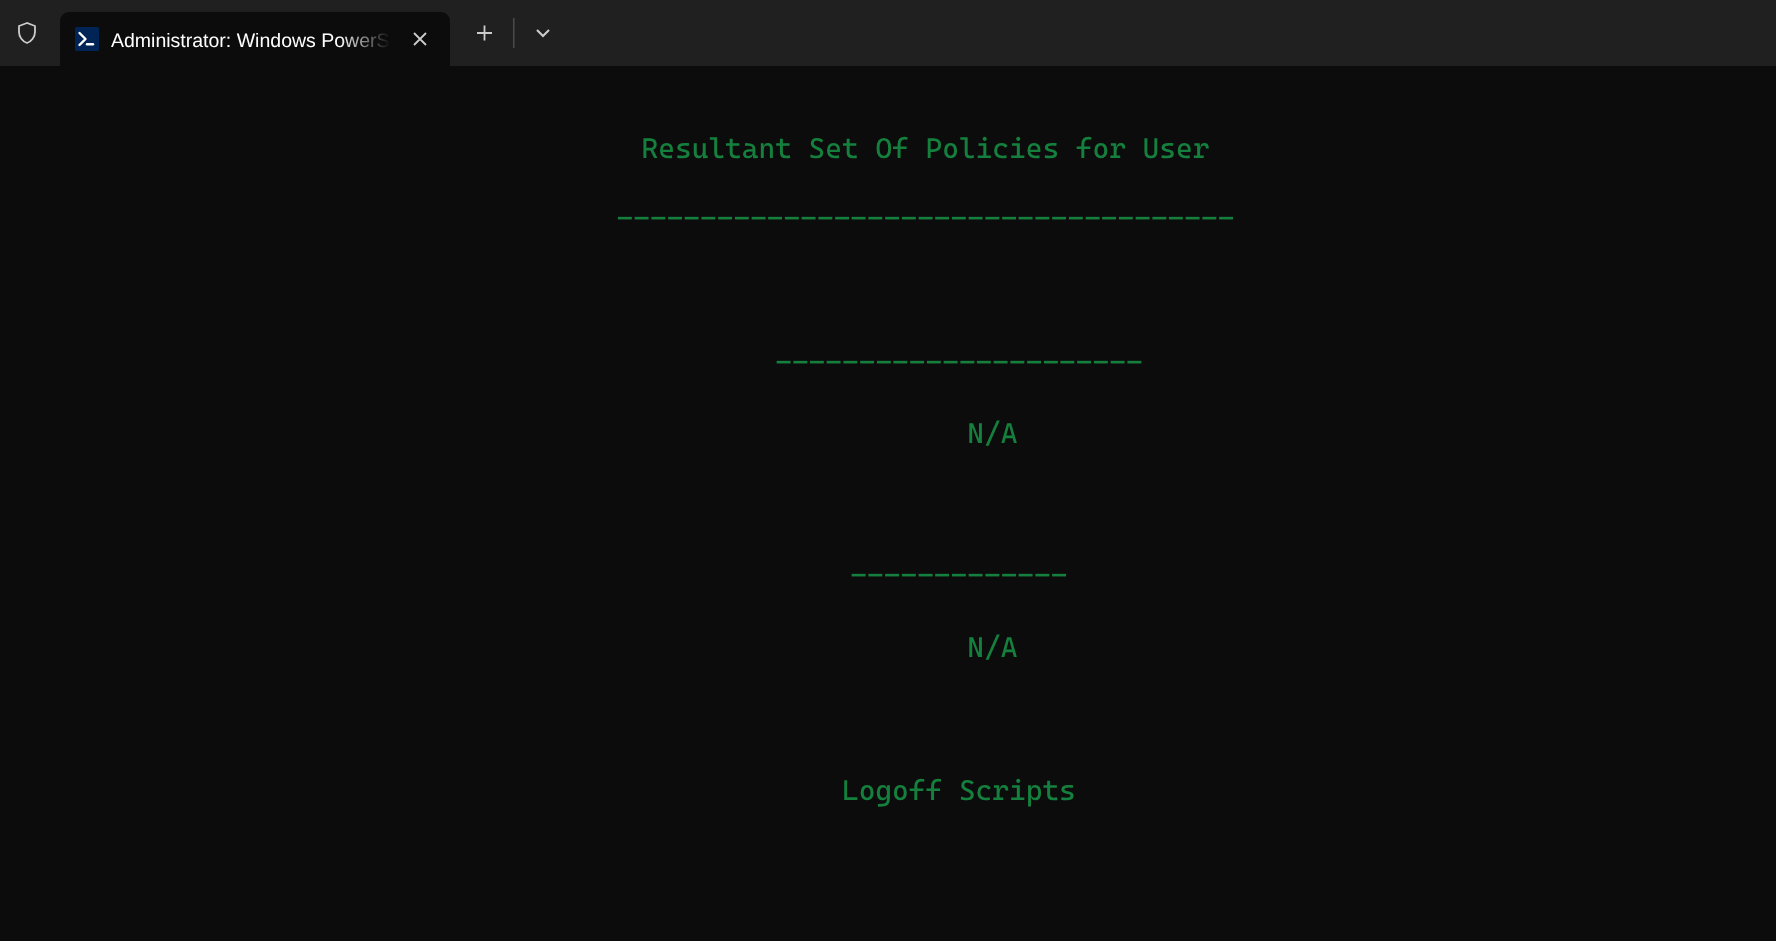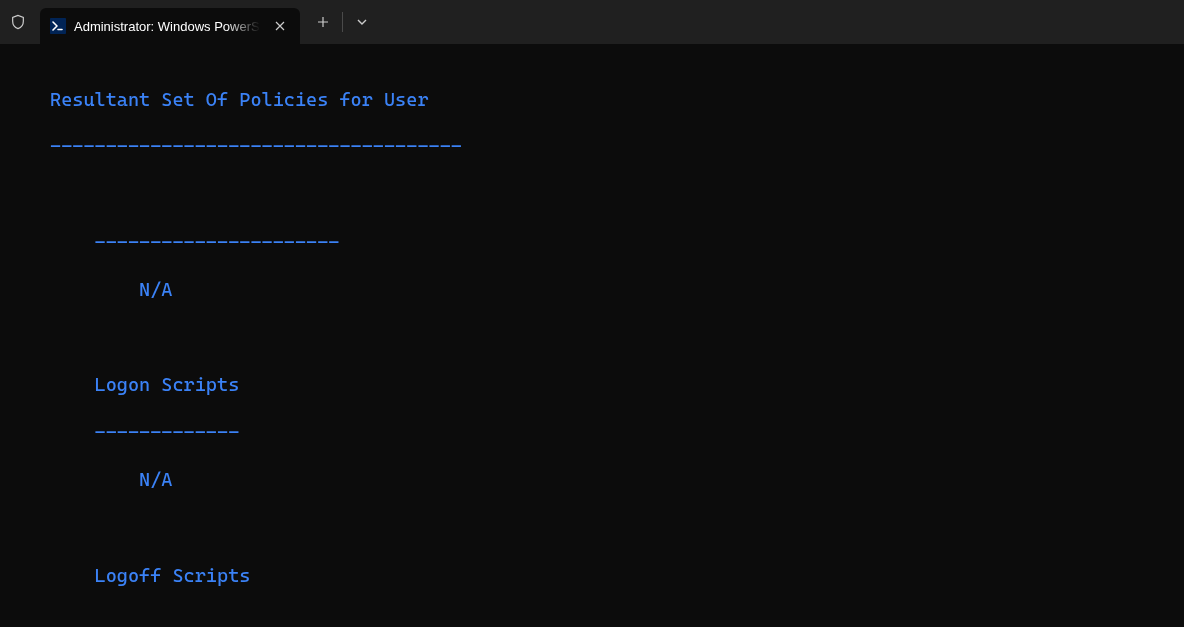--- a/index.html
+++ b/index.html
@@ -98,21 +98,21 @@
   }
   .dropdown-btn svg { width: 12px; height: 12px; }
 
   .terminal {
     padding: 20px 0 0 50px;
     font-size: 19px;
     line-height: 1.25;
     white-space: pre;
     background: #0c0c0c;
   }
-  .term-line { color: #3b82f6; }
+  .term-line { color: #15803d; text-align: center; }
   .blank-line { height: 24px; }
 </style>
 </head>
 <body>
 
 <div class="titlebar">
   <span class="shield-icon">
     <svg viewBox="0 0 24 24" fill="none" stroke="#cccccc" stroke-width="1.8">
       <path d="M12 2 L4 5 V11 C4 16 7.5 20.5 12 22 C16.5 20.5 20 16 20 11 V5 Z"></path>
     </svg>
@@ -145,21 +145,20 @@
   </span>
 </div>
 
 <div class="terminal">
 <div class="term-line">Resultant Set Of Policies for User</div>
 <div class="term-line">-------------------------------------</div>
 <div class="blank-line"></div>
 <div class="term-line">    <span>----------------------</span></div>
 <div class="term-line">        <span>N/A</span></div>
 <div class="blank-line"></div>
-<div class="term-line">    <span>Logon Scripts</span></div>
 <div class="term-line">    <span>-------------</span></div>
 <div class="term-line">        <span>N/A</span></div>
 <div class="blank-line"></div>
 <div class="term-line">    <span>Logoff Scripts</span></div>
 
 
 
 
 
 

